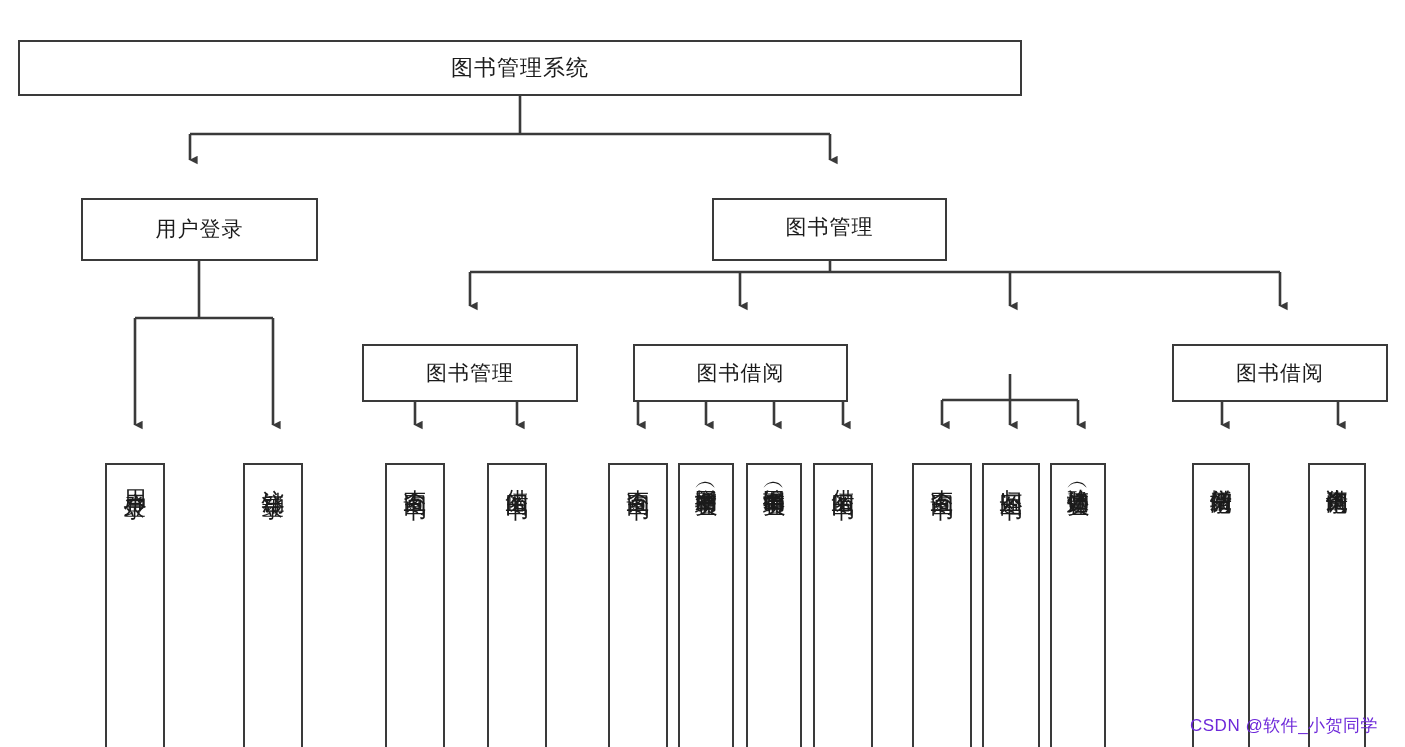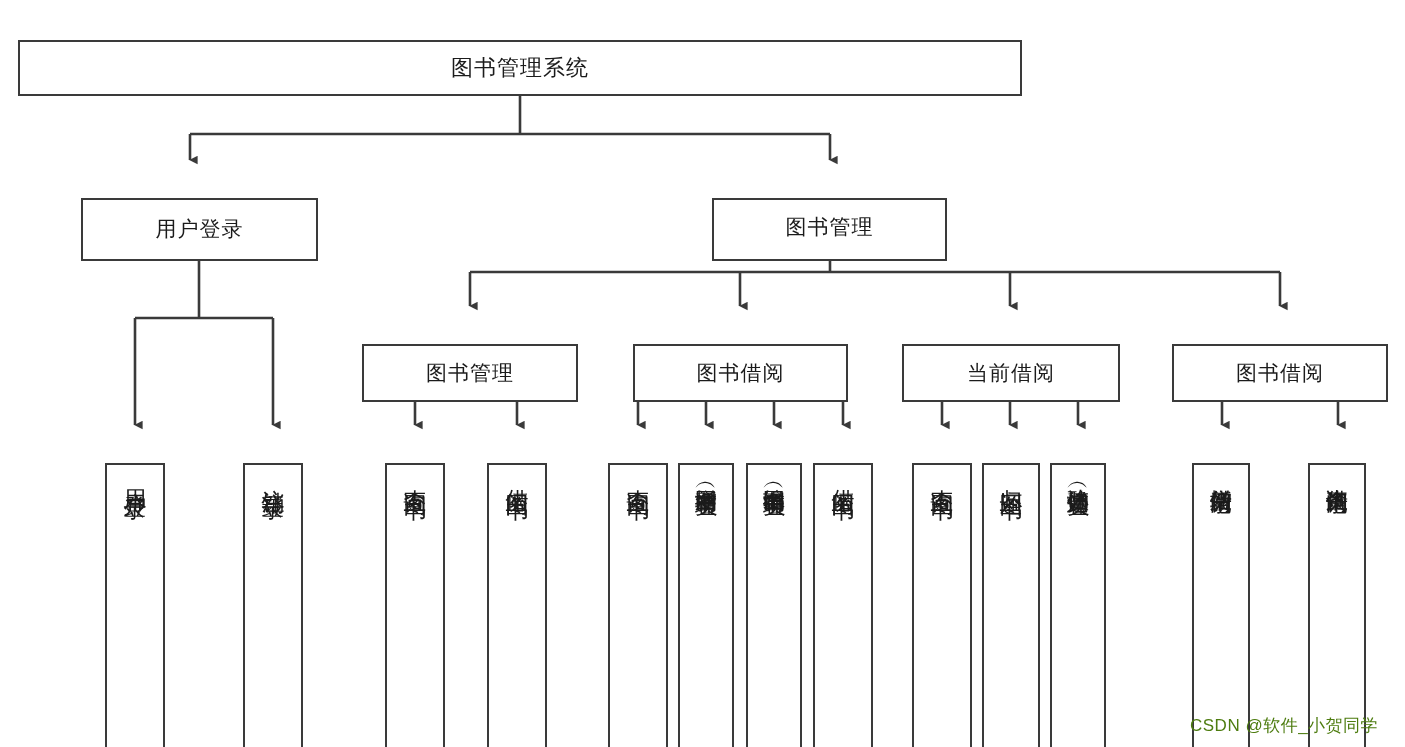--- a/index.html
+++ b/index.html
@@ -67,21 +67,21 @@
   }
   .node.vert.tall-text .node-label {
     font-size: 22px;
     letter-spacing: 1px;
   }
   .watermark {
     position: absolute;
     left: 1190px;
     top: 714px;
     font-size: 17px;
-    color: #4d7c0f;
+    color: #6d28d9;
     white-space: nowrap;
     letter-spacing: 0.5px;
   }
 </style>
 </head>
 <body>
 
 <div id="diagram-root">
 
   <svg id="edge-layer" viewBox="0 0 1405 747" xmlns="http://www.w3.org/2000/svg">
@@ -147,23 +147,20 @@
   </div>
 
   <div class="node horiz" style="left:362px; top:316px; width:216px; height:58px;">
     <span class="node-label">图书管理</span>
   </div>
 
   <div class="node horiz" style="left:633px; top:316px; width:215px; height:58px;">
     <span class="node-label">图书借阅</span>
   </div>
 
-  <div class="node horiz" style="left:902px; top:316px; width:218px; height:58px;">
-    <span class="node-label">当前借阅</span>
-  </div>
 
   <div class="node horiz" style="left:1172px; top:316px; width:216px; height:58px;">
     <span class="node-label">图书借阅</span>
   </div>
 
   <div class="node vert" style="left:105px; top:435px; width:60px; height:300px;">
     <span class="node-label">用户登录</span>
   </div>
 
   <div class="node vert" style="left:243px; top:435px; width:60px; height:300px;">

